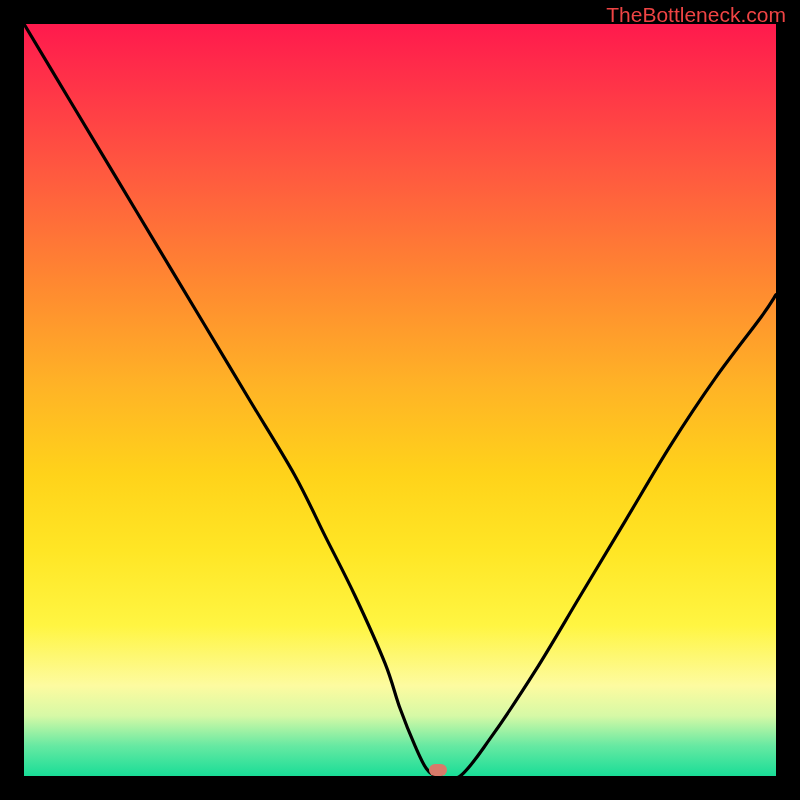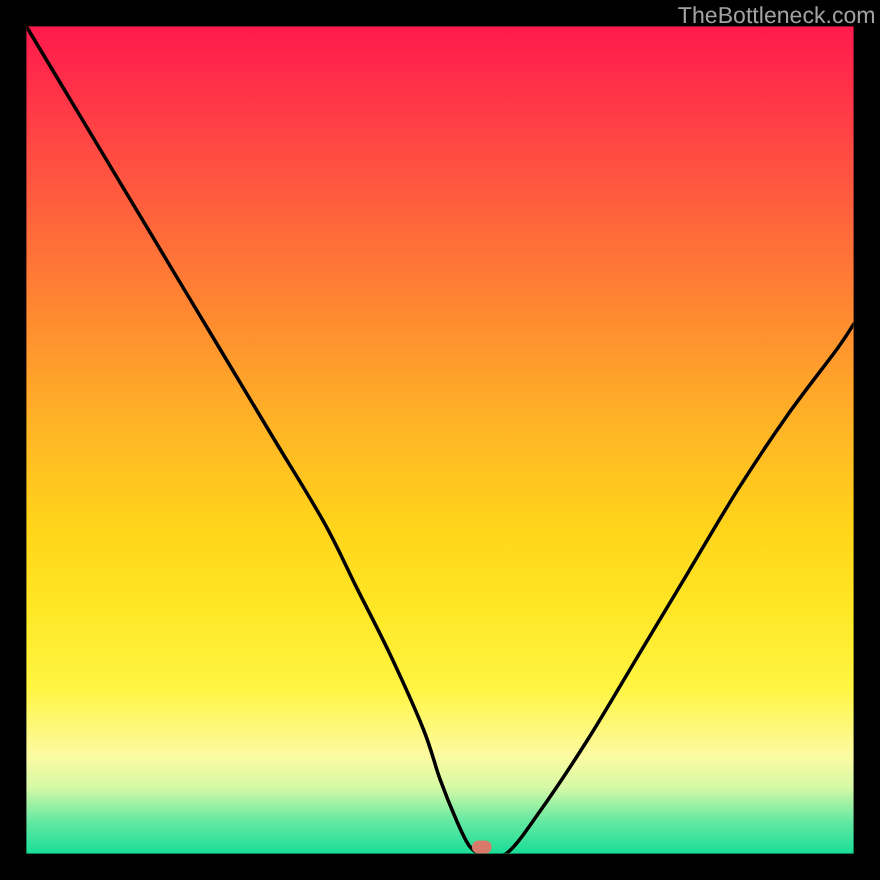--- a/index.html
+++ b/index.html
@@ -29,22 +29,22 @@
       #fff542 80%,
       #fdfba0 88%,
       #d6f9a6 92%,
       #66e9a2 96%,
       #19dd97 100%
     );
   }
   .watermark {
     position: absolute;
     top: 3px;
-    right: 4px;
-    color: #a3a3a3;
+    right: 14px;
+    color: #ef4444;
     font-size: 21px;
     font-weight: 400;
     letter-spacing: 0px;
     z-index: 5;
   }
   svg.curve {
     position: absolute;
     left: 0;
     top: 0;
     width: 752px;

